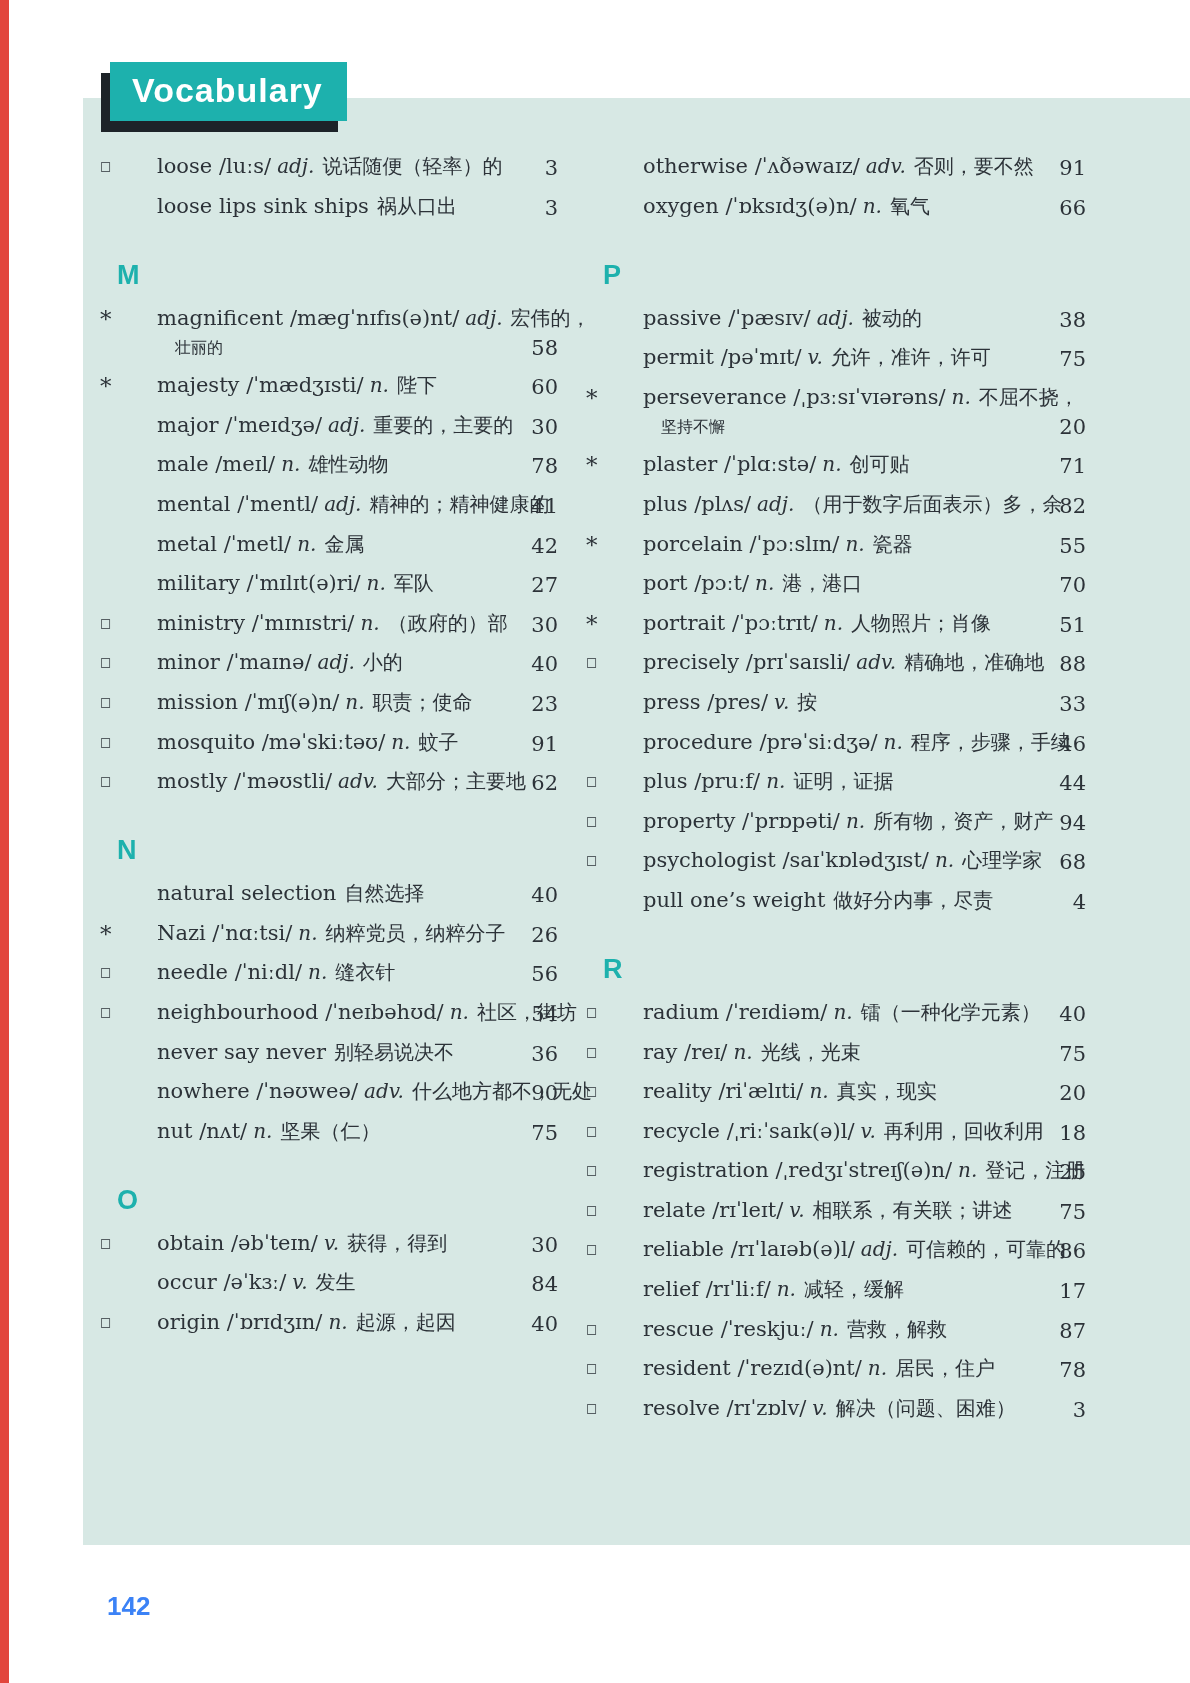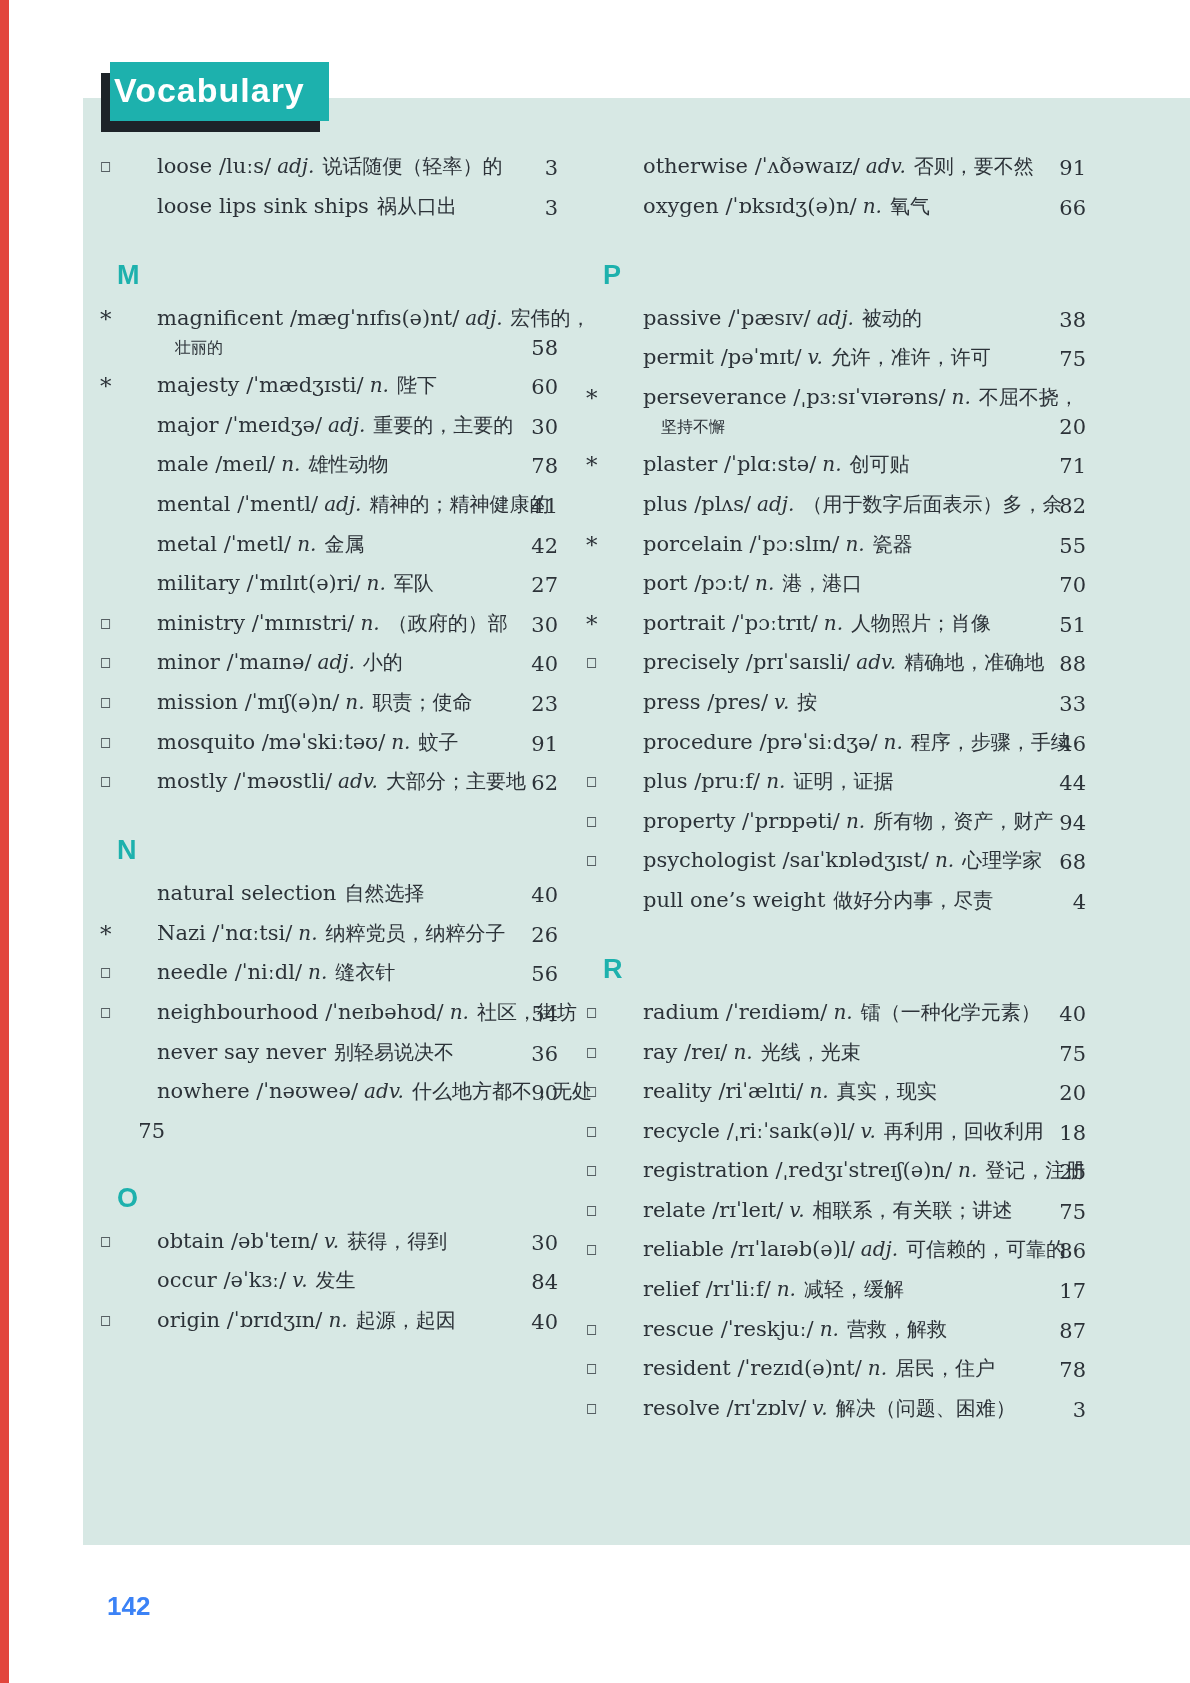--- a/index.html
+++ b/index.html
@@ -71,21 +71,21 @@
   }
   .voc-box{
     position:absolute;
     left:110px;top:62px;
     background:var(--accent);
     color:#ffffff;
     font-family:"Liberation Sans", sans-serif;
     font-weight:bold;
     font-size:34px;
     letter-spacing:1px;
-    padding:9px 24px 11px 4px;
+    padding:9px 24px 11px 22px;
     box-shadow:-9px 11px 0 0 var(--shadow);
     z-index:2;
   }
   .folio{
     position:absolute;
     left:107px;top:1591px;
     font-family:"Liberation Sans", sans-serif;
     font-weight:bold;
     font-size:26px;
     color:#3b82f6;
@@ -198,20 +198,21 @@
           <span class="txt"><span class="en">never say never</span><span class="zh">别轻易说决不</span></span>
           <span class="num">36</span>
         </div>
         <div class="entry-row">
           <span class="mark"></span>
           <span class="txt"><span class="en">nowhere /ˈnəʊweə/</span><i class="pos">adv.</i><span class="zh">什么地方都不，无处</span></span>
           <span class="num">90</span>
         </div>
         <div class="entry-row">
           <span class="mark"></span>
+          <span class="txt"><span class="en">nut /nʌt/</span><i class="pos">n.</i><span class="zh">坚果（仁）</span></span>
           <span class="num">75</span>
         </div>
         <div class="letter-row">O</div>
         <div class="entry-row">
           <span class="mark sq">□</span>
           <span class="txt"><span class="en">obtain /əbˈteɪn/</span><i class="pos">v.</i><span class="zh">获得，得到</span></span>
           <span class="num">30</span>
         </div>
         <div class="entry-row">
           <span class="mark"></span>

